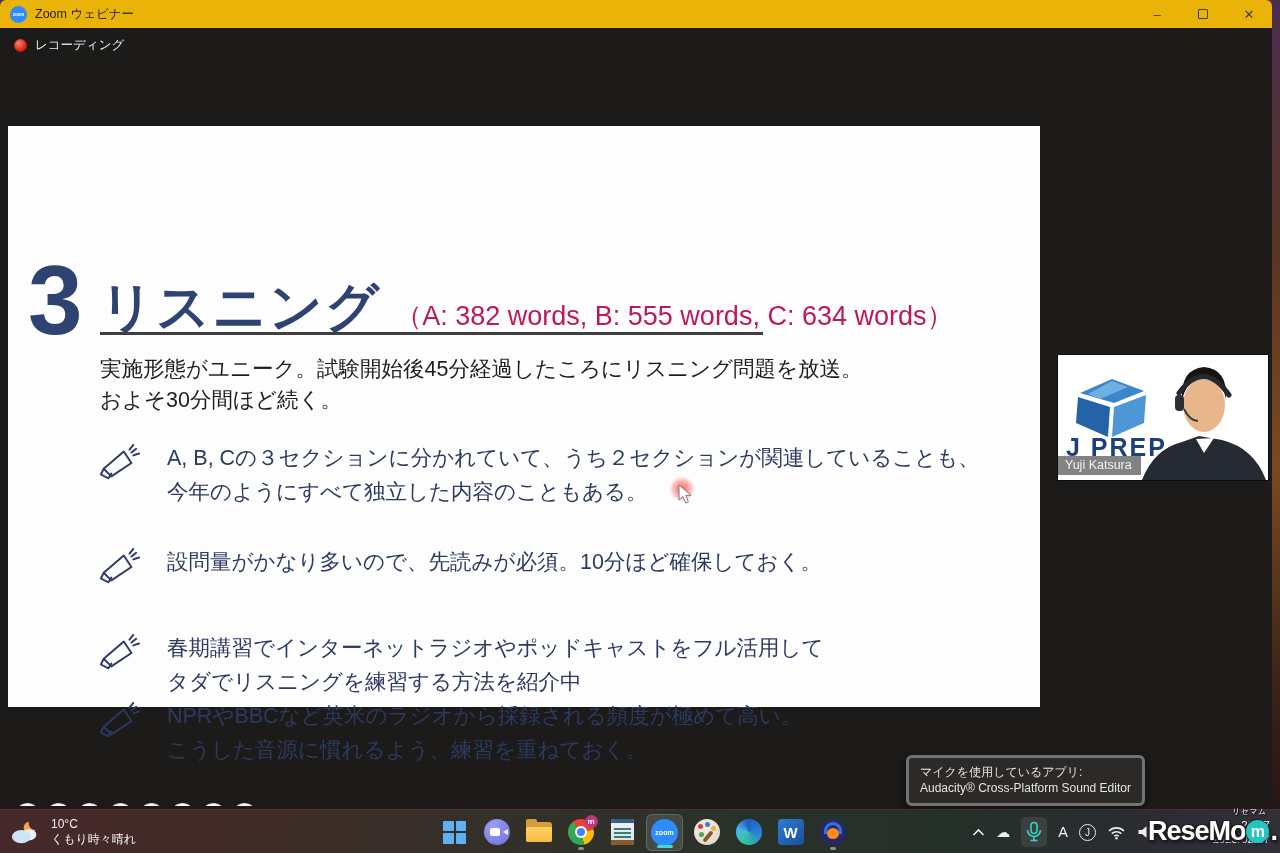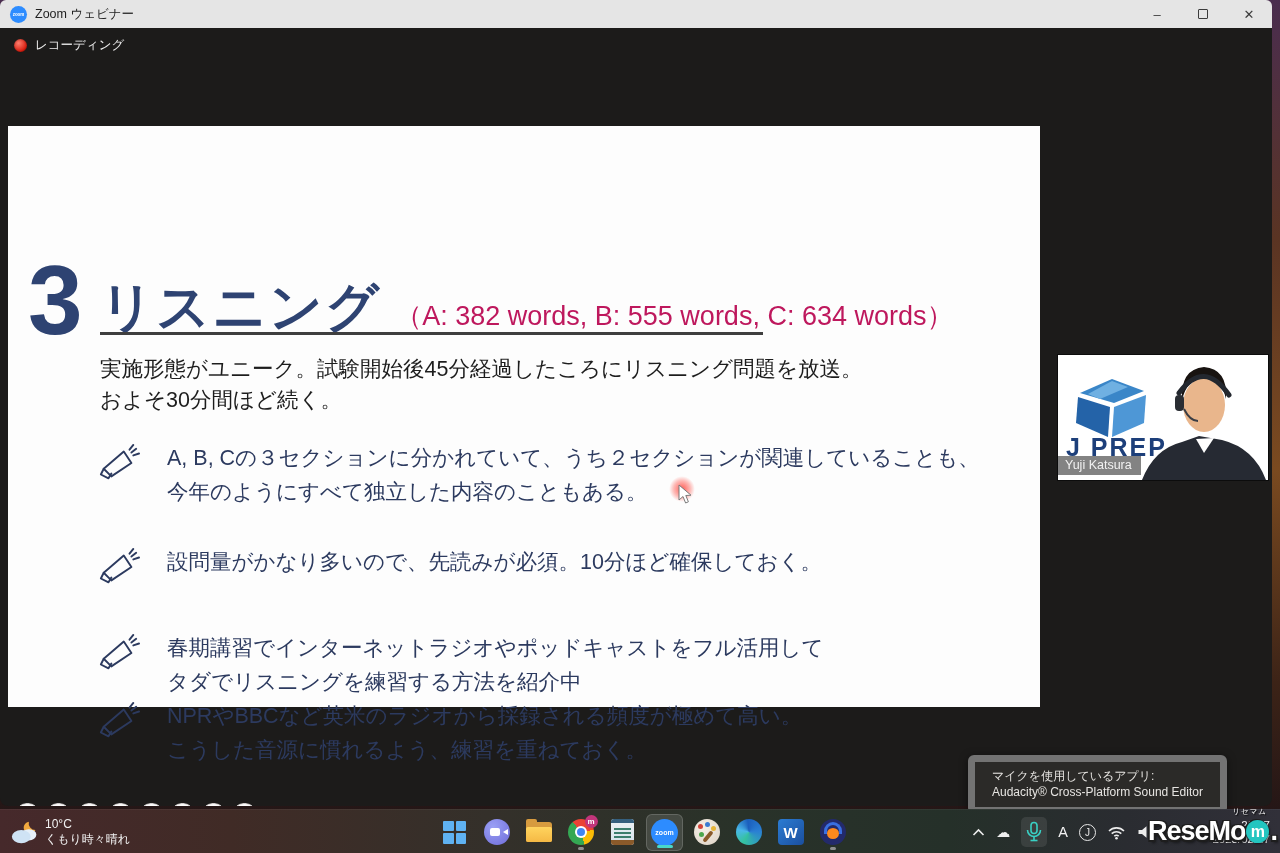--- a/index.html
+++ b/index.html
@@ -6,21 +6,21 @@
   html,body { width:1280px; height:853px; overflow:hidden; }
   body {
     font-family:"Liberation Sans","DejaVu Sans",sans-serif;
     background:linear-gradient(180deg,#4a2d4f 0%,#5a3423 28%,#7a4a20 55%,#3c2317 80%,#1d1216 100%);
     position:relative;
   }
   .abs { position:absolute; }
 
   
   .zoom-window { left:0; top:0; width:1272px; height:806px; border-radius:6px 6px 8px 8px; overflow:hidden; }
-  .titlebar { left:0; top:0; width:100%; height:28px; background:#e5e5e5; display:flex; align-items:center; padding-left:10px; }
+  .titlebar { left:0; top:0; width:100%; height:28px; background:#eab308; display:flex; align-items:center; padding-left:10px; }
   .zoom-badge { width:17px; height:17px; border-radius:50%; background:#2d8cff; color:#fff; font-size:4.5px; font-weight:bold; display:flex; align-items:center; justify-content:center; margin-right:8px; }
   .win-title { font-size:12.5px; color:#1f1f1f; }
   .win-controls { position:absolute; right:0; top:0; height:28px; display:flex; }
   .win-btn { width:46px; height:28px; display:flex; align-items:center; justify-content:center; color:#3c3c3c; font-size:13px; }
   .max-glyph { width:10px; height:10px; border:1.3px solid #3c3c3c; border-radius:1px; }
   .win-content { left:0; top:28px; width:100%; height:778px; background:#1c1b1a; }
 
   .recording { left:14px; top:37px; display:flex; align-items:center; gap:8px; }
   .rec-dot { width:13px; height:13px; border-radius:50%; background:radial-gradient(circle at 35% 32%, #ff7d6d, #d6190b 72%); box-shadow:inset 0 0 2px rgba(0,0,0,.4); }
   .rec-label { color:#ededed; font-size:12.5px; }
@@ -47,27 +47,27 @@
   .laser-arrow { position:absolute; left:11px; top:10px; }
 
   
   .video { left:1058px; top:355px; width:210px; height:125px; background:#ffffff; overflow:hidden; outline:1px solid #0c0c0c;padding-left:19px; }
   .logo-wrap { position:absolute; left:4px; top:16px; }
   .logo-text { position:absolute; left:8px; top:78px; font-size:25px; font-weight:bold; color:#1d3f7a; letter-spacing:2px; }
   .person { position:absolute; right:-6px; top:0; }
   .name-tag { position:absolute; left:0; bottom:5px; background:rgba(96,96,96,.78); color:#f2f2f2; font-size:12.5px; padding:2px 9px 3px 7px; }
 
   
-  .tooltip { left:968px; top:755px; background:#2b2a28; border:7px solid #737373; border-radius:6px; padding:6px 17px 7px; color:#e6e4e1; font-size:12px; line-height:16px; box-shadow:0 2px 8px rgba(0,0,0,.5); }
+  .tooltip { left:906px; top:755px; background:#2b2a28; border:3px solid #737373; border-radius:6px; padding:6px 11px 7px; color:#e6e4e1; font-size:12px; line-height:16px; box-shadow:0 2px 8px rgba(0,0,0,.5); }
 
   
   .taskbar { left:0; top:809px; width:1280px; height:44px;
     background:linear-gradient(90deg,#46292b 0%,#402b26 18%,#34302a 38%,#293229 58%,#253029 74%,#2a2c31 88%,#313039 100%);
     border-top:1px solid rgba(255,255,255,.05); }
-  .weather { position:absolute; left:10px; top:0; height:44px; display:flex; align-items:center; gap:3px; color:#f2f2f2; }
+  .weather { position:absolute; left:10px; top:0; height:44px; display:flex; align-items:center; gap:9px; color:#f2f2f2; }
   .weather-texts { font-size:12px; line-height:15px; }
   .tb-center { position:absolute; left:436px; top:0; height:44px; display:flex; align-items:center; gap:5px; }
   .slot { width:37px; height:37px; display:flex; align-items:center; justify-content:center; position:relative; border-radius:6px; }
   .slot.active { background:rgba(255,255,255,.12); border:1px solid rgba(255,255,255,.16); }
   .run-bar { position:absolute; bottom:1px; left:50%; transform:translateX(-50%); width:6px; height:3px; border-radius:2px; background:#8f8f8f; }
   .run-bar.wide { width:16px; background:#49d7c9; bottom:2px; }
 
   .ic-win { width:23px; height:23px; display:grid; grid-template-columns:1fr 1fr; gap:2px; }
   .ic-win div { background:#5fb2f2; border-radius:1px; }
   .ic-chat { width:26px; height:26px; border-radius:50%; background:radial-gradient(circle at 35% 30%,#9aa0f5,#6f6cd9); position:relative; }

